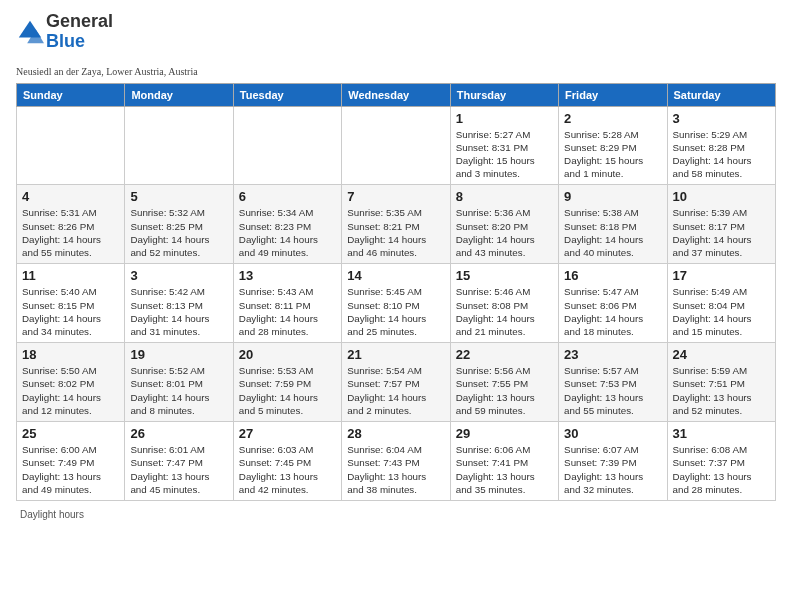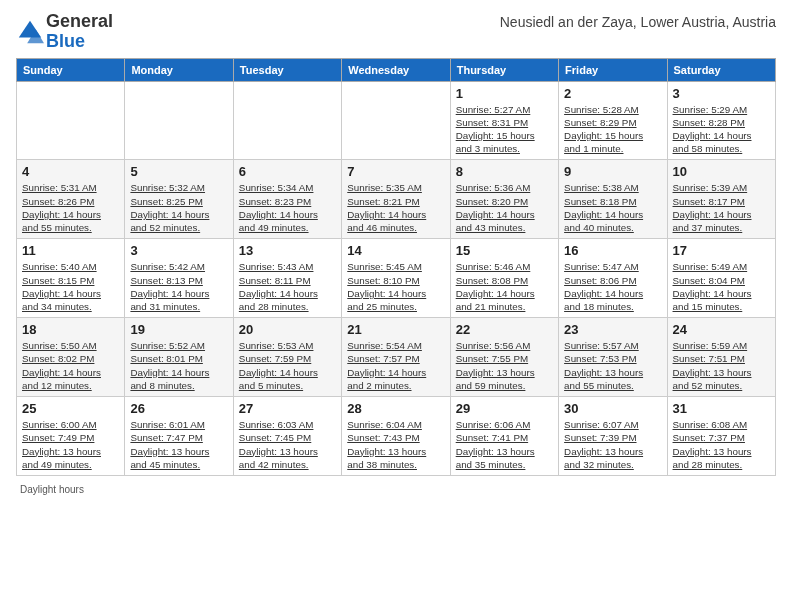--- a/index.html
+++ b/index.html
@@ -12,20 +12,21 @@
     }
     .page {
       width: 792px;
       padding: 12px 16px 8px 16px;
     }
     .header-area {
       display: flex;
       align-items: flex-start;
       justify-content: space-between;
       margin-bottom: 6px;
+      flex-direction: column;
     }
     .logo {
       display: flex;
       align-items: center;
       gap: 2px;
     }
     .logo-text {
       font-size: 18px;
       font-weight: bold;
       line-height: 1.1;
@@ -39,23 +40,24 @@
     .title-area {
       text-align: right;
     }
     .main-title {
       font-size: 36px;
       font-weight: normal;
       color: #222;
       line-height: 1.1;
     }
     .subtitle {
-      font-size: 14px;
+      font-size: 10px;
       color: #444;
-      margin-top: 2px;
+      margin-top: 14px;
+      font-family: Liberation Serif, serif;
     }
     .calendar {
       width: 100%;
       border-collapse: collapse;
       margin-top: 4px;
       font-size: 10.5px;
     }
     .calendar thead tr th {
       background: #1a6abf;
       color: #fff;
@@ -80,21 +82,20 @@
       font-size: 13px;
       font-weight: bold;
       color: #222;
       display: block;
       margin-bottom: 2px;
     }
     .day-info {
       font-size: 9.8px;
       color: #333;
       line-height: 1.35;
-      text-decoration: underline;
     }
     .empty-cell {
       background: #fff !important;
     }
     .footer-note {
       font-size: 10px;
       color: #555;
       margin-top: 8px;
       padding-left: 4px;
     }

